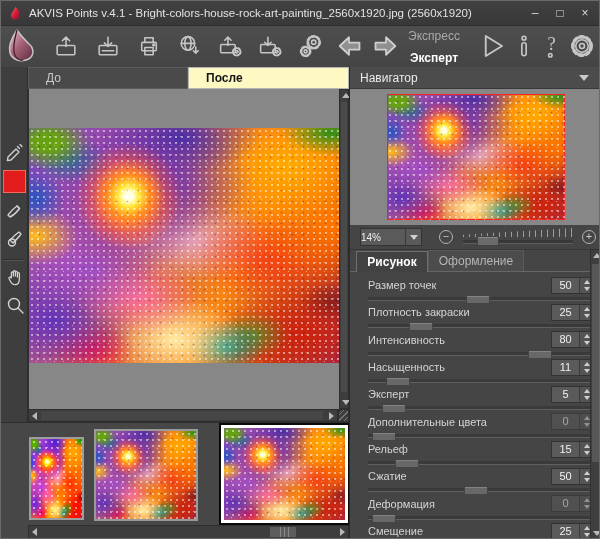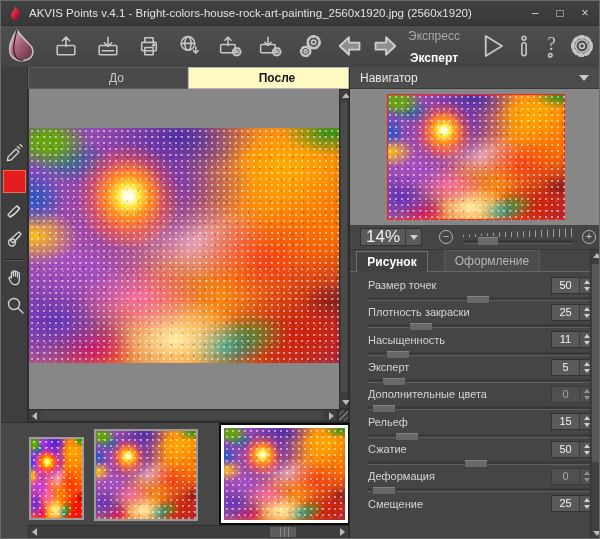--- a/index.html
+++ b/index.html
@@ -21,21 +21,21 @@
 
   
   .toolstrip{position:absolute;left:0;top:66px;width:27px;height:355px;background:#3e3e3e;border-right:1px solid #2e2e2e;box-sizing:border-box;}
   .tool{position:absolute;left:2px;width:23px;height:24px;display:flex;align-items:center;justify-content:center;}
   .tool svg{stroke:#d2d2d2;fill:none;stroke-width:1.4;stroke-linecap:round;stroke-linejoin:round;}
   .tool.red{background:#e31d1d;border:1px solid #f26a5a;box-sizing:border-box;height:23px;}
   .tool-sep{position:absolute;left:3px;width:20px;height:1px;background:#2d2d2d;border-bottom:1px solid #555;}
 
   
   .viewtabs{position:absolute;left:27px;top:66px;width:321px;height:22px;background:#393939;display:flex;}
-  .vtab{height:22px;box-sizing:border-box;text-align:center;font-size:12px;line-height:21px;padding-left:17px;}
+  .vtab{height:22px;box-sizing:border-box;text-align:left;font-size:12px;line-height:21px;padding-left:17px;}
   .vtab.before{width:160px;background:#4a4a4a;color:#c9c9c9;border:1px solid #5c5c5c;}
   .vtab.after{width:161px;background:#fef9c3;color:#161616;font-weight:bold;border:1px solid #b5b5b5;}
 
   
   .viewport{position:absolute;left:27px;top:88px;width:311px;height:320px;background:#878787;overflow:hidden;border-left:1px solid #303030;box-sizing:border-box;}
   .art{position:relative;filter:saturate(1.25) contrast(1.05);background:
     radial-gradient(circle at 32% 29%, #fffbe8 0 1.5%, #ffe15a 4%, rgba(255,150,50,.9) 8%, rgba(230,90,60,.45) 14%, rgba(230,90,60,0) 20%),
     radial-gradient(circle at 32% 29%, rgba(0,0,0,0) 13%, rgba(120,60,150,.35) 20%, rgba(120,60,150,0) 30%),
     radial-gradient(ellipse 14% 12% at 6% 6%, #6f9c2e 0 30%, rgba(111,156,46,0) 100%),
     radial-gradient(ellipse 12% 10% at 14% 14%, rgba(40,120,130,.9), rgba(40,120,130,0) 100%),
@@ -91,33 +91,33 @@
   .rightpanel{position:absolute;left:348px;top:66px;width:252px;height:473px;background:#454545;border-left:1px solid #2a2a2a;box-sizing:border-box;}
   .navheader{position:absolute;left:0;top:0;width:100%;height:22px;background:#4c4c4c;border-bottom:1px solid #383838;box-sizing:border-box;display:flex;align-items:center;}
   .navheader .t{font-size:12px;font-weight:normal;color:#eaeaea;margin-left:10px;flex:1;}
   .tri-down{width:0;height:0;border-left:5px solid transparent;border-right:5px solid transparent;border-top:6px solid #c9c9c9;margin-right:12px;}
   .navpreview{position:absolute;left:0;top:22px;width:100%;height:136px;background:#878787;}
   .navthumb{position:absolute;left:37px;top:5px;width:178px;height:126px;}
   .navframe{position:absolute;inset:0;border:1px solid #d23030;}
 
   .zoomrow{position:absolute;left:0;top:158px;width:100%;height:25px;background:#454545;border-bottom:1px solid #383838;box-sizing:border-box;}
   .zoombo{position:absolute;left:10px;top:3px;width:62px;height:18px;background:#5a5a5a;border:1px solid #333;box-sizing:border-box;display:flex;align-items:center;}
-  .zoombo .val{flex:1;text-align:center;font-size:17px;color:#f0f0f0;}
+  .zoombo .val{flex:1;font-size:10px;color:#f0f0f0;}
   .zoombo .dd{width:15px;height:100%;border-left:1px solid #3a3a3a;display:flex;align-items:center;justify-content:center;}
   .zoombo .dd i{width:0;height:0;border-left:4px solid transparent;border-right:4px solid transparent;border-top:5px solid #cfcfcf;}
   .circlebtn{position:absolute;top:5px;width:14px;height:14px;border-radius:50%;border:1.4px solid #b5b5b5;box-sizing:border-box;color:#c9c9c9;font-size:11px;line-height:10px;text-align:center;}
   .zminus{left:89px;}
   .zplus{left:232px;}
   .zoomslider{position:absolute;left:113px;top:3px;width:110px;height:19px;}
   .zticks{position:absolute;left:0;top:0;width:100%;height:9px;background:repeating-linear-gradient(90deg,#9e9e9e 0 1px,transparent 1px 6px);clip-path:polygon(0 75%,100% 0,100% 100%,0 100%);}
   .ztrack{position:absolute;left:0;bottom:3px;width:100%;height:3px;background:#383838;border-bottom:1px solid #5e5e5e;}
   .zthumb{position:absolute;left:14px;bottom:1px;width:20px;height:8px;background:#6b6b6b;border:1px solid #434343;box-shadow:inset 0 1px rgba(255,255,255,.2);}
 
   .settingstabs{position:absolute;left:0;top:182px;width:100%;height:23px;display:flex;align-items:flex-end;border-bottom:1px solid #666;box-sizing:border-box;}
-  .stab{height:21px;line-height:20px;text-align:center;font-size:12px;box-sizing:border-box;margin-left:16px;}
+  .stab{height:21px;line-height:20px;text-align:center;font-size:12px;box-sizing:border-box;}
   .stab.active{width:72px;margin-left:6px;background:#424242;color:#fff;font-weight:bold;border:1px solid #6e6e6e;border-bottom:none;position:relative;top:1px;}
   .stab.idle{width:96px;background:#4c4c4c;color:#b5b5b5;border:1px solid #5a5a5a;border-bottom:none;}
 
   .params{position:absolute;left:0;top:205px;width:240px;height:268px;padding:4px 0 0 18px;box-sizing:border-box;overflow:hidden;}
   .param-row{height:27.35px;box-sizing:border-box;position:relative;}
   .param-top{display:flex;justify-content:space-between;align-items:center;height:18px;width:227px;}
   .param-label{font-size:11px;color:#d4d4d4;white-space:nowrap;}
   .spinbox{display:flex;width:44px;height:17px;background:#5a5a5a;border:1px solid #333;box-sizing:border-box;}
   .spinbox.disabled{opacity:.55;}
   .spin-value{flex:1;text-align:center;font-size:11px;color:#f0f0f0;line-height:15px;}
@@ -391,20 +391,36 @@
                 <i class="dn"></i>
               </span>
       </span>
     </div>
     <div class="pslider">
       <i class="ptrack"></i>
       <i class="pthumb" style="left: calc(20% - 4.4px);"></i>
     </div>
   </div>
 
+  <div class="param-row">
+    <div class="param-top">
+      <span class="param-label">Интенсивность</span>
+      <span class="spinbox">
+        <span class="spin-value">80</span>
+        <span class="spin-arrows">
+                <i class="up"></i>
+                <i class="dn"></i>
+              </span>
+      </span>
+    </div>
+    <div class="pslider">
+      <i class="ptrack"></i>
+      <i class="pthumb" style="left: calc(78% - 17.16px);"></i>
+    </div>
+  </div>
 
   <div class="param-row">
     <div class="param-top">
       <span class="param-label">Насыщенность</span>
       <span class="spinbox">
         <span class="spin-value">11</span>
         <span class="spin-arrows">
                 <i class="up"></i>
                 <i class="dn"></i>
               </span>

